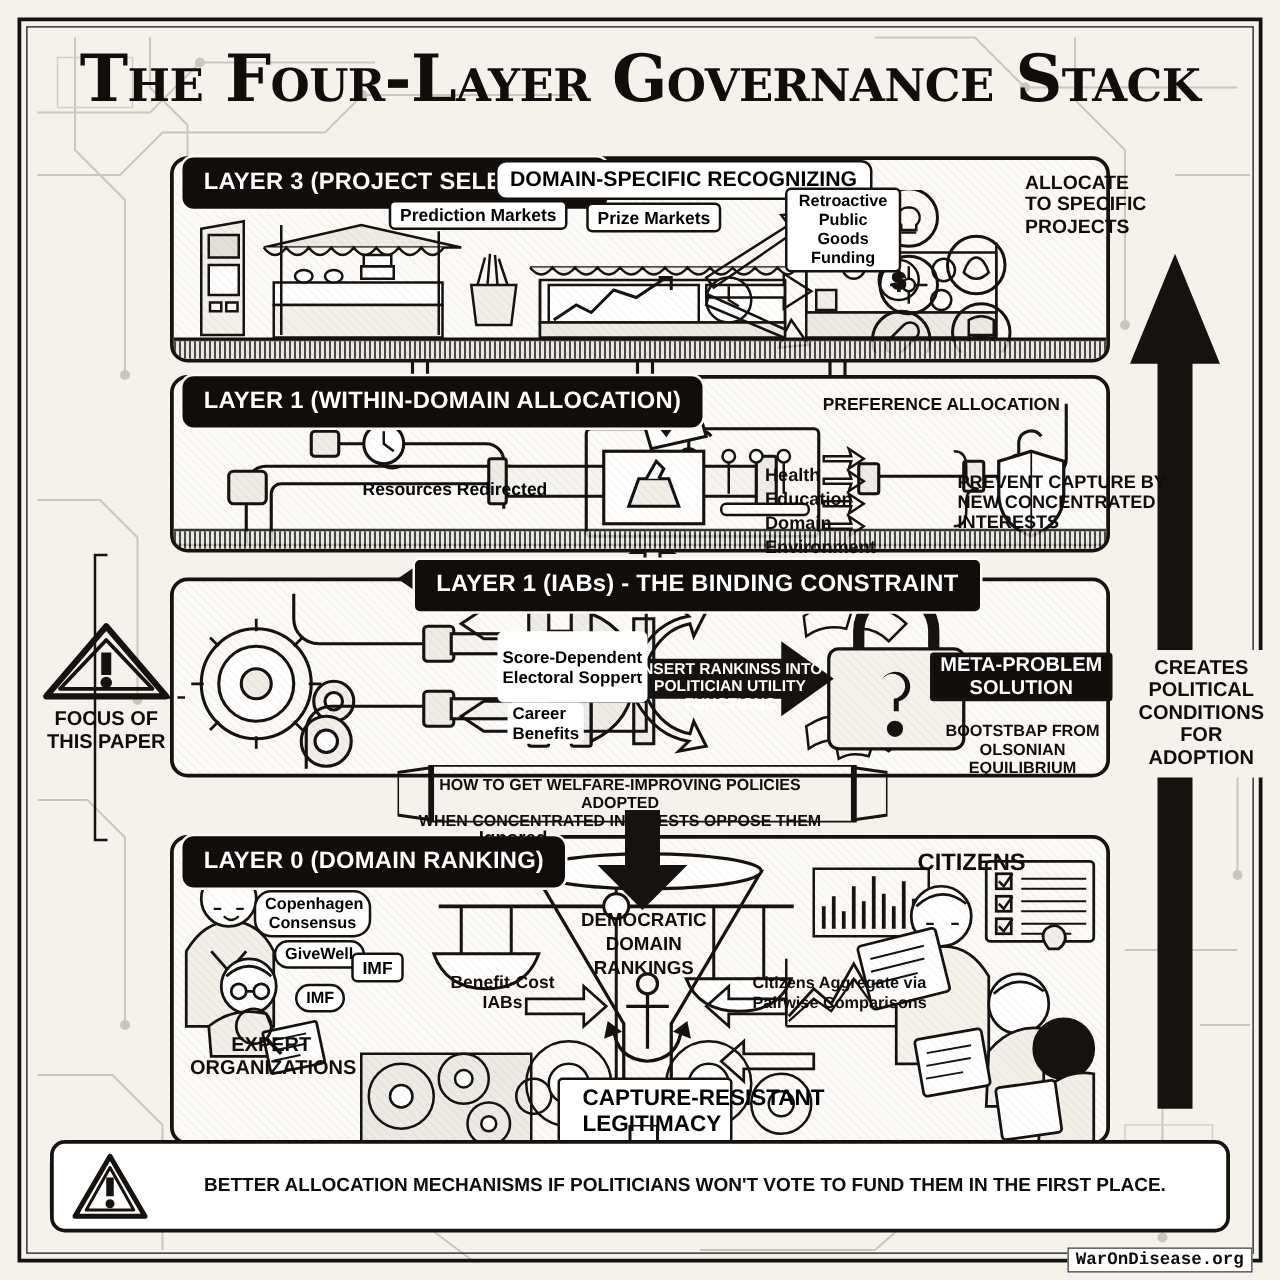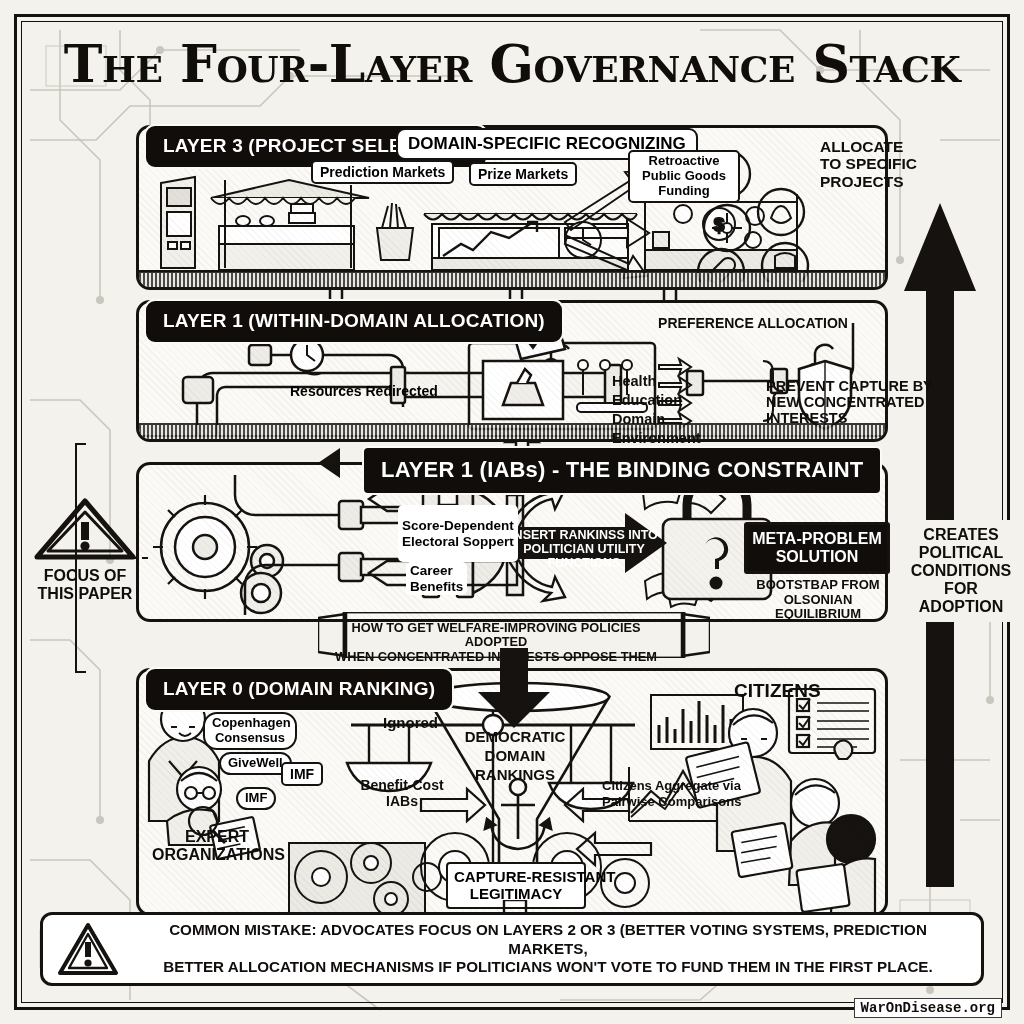--- a/index.html
+++ b/index.html
@@ -322,21 +322,21 @@
     </g>
   </svg>
 
   <div class="floor"></div>
 </div>
 
 <div class="layer-badge" style="left:146px; top:126px;">LAYER 3 (PROJECT SELECTION)</div>
 <div class="pill" style="left:396px; top:128px; font-size:17px;">DOMAIN-SPECIFIC RECOGNIZING</div>
 <div class="tag" style="left:311px; top:160px; font-size:14px;">Prediction Markets</div>
 <div class="tag" style="left:469px; top:162px; font-size:14px;">Prize Markets</div>
-<div class="tag" style="left:628px; top:150px; font-size:13px; width:112px; white-space:normal;">
+<div class="tag" style="left:628px; top:150px; font-size:13px; width:93px; white-space:normal;">
   <span>Retroactive Public Goods Funding</span>
 </div>
 <div class="plaintext caps" style="left:820px; top:138px; font-size:15.5px; text-align:left;">
   <div>ALLOCATE</div>
   <div>TO SPECIFIC</div>
   <div>PROJECTS</div>
 </div>
 
 <svg style="position:absolute;left:300px;top:272px;z-index:3;" width="420" height="48">
   <g class="ln" stroke-width="2.5" fill="#fff">
@@ -484,30 +484,30 @@
 
     <g class="ln" stroke-width="2.4" fill="none">
       <path d="M370 62 q16 -30 42 -34 l-8 -8 l22 4 l-10 20 l-3 -10 q-22 4 -34 30"></path>
       <path d="M370 96 q16 28 42 32 l-8 8 l22 -4 l-10 -20 l-3 10 q-22 -4 -34 -28"></path>
     </g>
 
     <path d="M352 62 H486 V48 L528 78 L486 108 V94 H352 Z" fill="#15120f"></path>
   </svg>
 </div>
 
-<div class="ribbon dark" style="left:744px; top:522px; width:146px; height:52px; border-radius:3px; flex-direction:column; font-size:16px;">
+<div class="ribbon dark" style="left:744px; top:522px; width:146px; height:39px; border-radius:3px; flex-direction:column; font-size:16px;">
   <div>META-PROBLEM</div>
   <div>SOLUTION</div>
 </div>
 <div class="plaintext caps" style="left:742px; top:578px; width:152px; font-size:13px; text-align:center;">
   <div>BOOTSTBAP FROM</div>
   <div>OLSONIAN EQUILIBRIUM</div>
 </div>
 
-<div class="layer-badge" style="left:364px; top:448px; font-size:22px; border-radius:4px;">LAYER 1 (IABs) - THE BINDING CONSTRAINT</div>
+<div class="layer-badge" style="left:332px; top:448px; font-size:19px; border-radius:4px;">LAYER 1 (IABs) - THE BINDING CONSTRAINT</div>
 <svg style="position:absolute;left:318px;top:446px;z-index:8;" width="390" height="34">
   <path d="M0 17 L22 2 V32 Z" fill="#15120f"></path>
   <path d="M390 17 L368 2 V32 Z" fill="#15120f"></path>
 </svg>
 
 <div class="tag" style="left:398px; top:505px; font-size:13.5px; border:none; background:#fff; text-align:left; padding:13px 4px;">
   <div>Score-Dependent</div>
   <div>Electoral Soppert</div>
 </div>
 <div class="tag" style="left:406px; top:562px; font-size:13.5px; border:none; background:#fff; text-align:left; padding:1px 4px;">
@@ -647,42 +647,42 @@
       <path d="M362 134 h34"></path>
       <path d="M352 152 q2 24 27 26 q25 -2 27 -26"></path>
       <path d="M348 148 l8 6 l-10 4 Z" fill="#15120f"></path>
       <path d="M410 148 l-8 6 l10 4 Z" fill="#15120f"></path>
     </g>
     <path class="ln" d="M0 244 H752" stroke-width="1.6"></path>
   </svg>
 </div>
 
 <div class="layer-badge" style="left:146px; top:669px;">LAYER 0 (DOMAIN RANKING)</div>
-<div class="plaintext" style="left:383px; top:715px; font-size:15px;">Ignored</div>
+<div class="plaintext" style="left:383px; top:663px; font-size:15px;">Ignored</div>
 
 <div class="tag" style="left:203px; top:712px; font-size:13px; border-radius:14px; width:94px; white-space:normal;">
   <span>Copenhagen Consensus</span>
 </div>
 <div class="tag" style="left:219px; top:752px; font-size:13px; border-radius:14px;">GiveWell</div>
 <div class="tag" style="left:236px; top:787px; font-size:13px; border-radius:14px;">IMF</div>
 <div class="tag" style="left:281px; top:762px; font-size:14px;">IMF</div>
 <div class="plaintext" style="left:358px; top:778px; font-size:14px; text-align:center; width:88px;">
   <div>Benefit-Cost</div>
   <div>IABs</div>
 </div>
 <div class="plaintext caps" style="left:152px; top:828px; font-size:16px; text-align:center; width:130px;">
   <div>EXPERT</div>
   <div>ORGANIZATIONS</div>
 </div>
 <div class="plaintext caps" style="left:455px; top:728px; font-size:15px; text-align:center; width:120px; line-height:1.25;">
   <div>DEMOCRATIC</div>
   <div>DOMAIN</div>
   <div>RANKINGS</div>
 </div>
-<div class="tag" style="left:446px; top:862px; width:140px; font-size:15px; border-width:2.5px; padding:4px 6px; border-radius:4px;">
+<div class="tag" style="left:446px; top:862px; width:140px; font-size:18px; border-width:2.5px; padding:4px 18px; border-radius:4px;">
   <div>CAPTURE-RESISTANT</div>
   <div>LEGITIMACY</div>
 </div>
 <div class="plaintext caps" style="left:734px; top:680px; font-size:19px;">CITIZENS</div>
 <div class="plaintext" style="left:602px; top:778px; font-size:13px; line-height:1.2;">
   <div>Citizens Aggregate via</div>
   <div>Pairwise Comparisons</div>
 </div>
 
 <svg style="position:absolute;left:490px;top:900px;z-index:11;" width="50" height="36">
@@ -690,18 +690,17 @@
 </svg>
 
 <div class="warn-bar">
   <svg width="62" height="54" viewBox="0 0 62 54" style="flex:none;">
     <path class="ln" d="M31 3 L59 51 H3 Z" stroke-width="4" stroke-linejoin="round"></path>
     <path class="ln" d="M31 12 L50 46 H12 Z" stroke-width="2.4" stroke-linejoin="round"></path>
     <rect x="28" y="20" width="6" height="15" fill="#15120f"></rect>
     <circle cx="31" cy="41" r="3.6" fill="#15120f"></circle>
   </svg>
   <div class="warn-text">
-    <div>COMMON MISTAKE: ADVOCATES FOCUS ON LAYERS 2 OR 3 (BETTER VOTING SYSTEMS, PREDICTION MARKETS,</div>
     <div>BETTER ALLOCATION MECHANISMS IF POLITICIANS WON'T VOTE TO FUND THEM IN THE FIRST PLACE.</div>
   </div>
 </div>
 
 <div class="watermark">WarOnDisease.org</div>
 
 </body></html>

